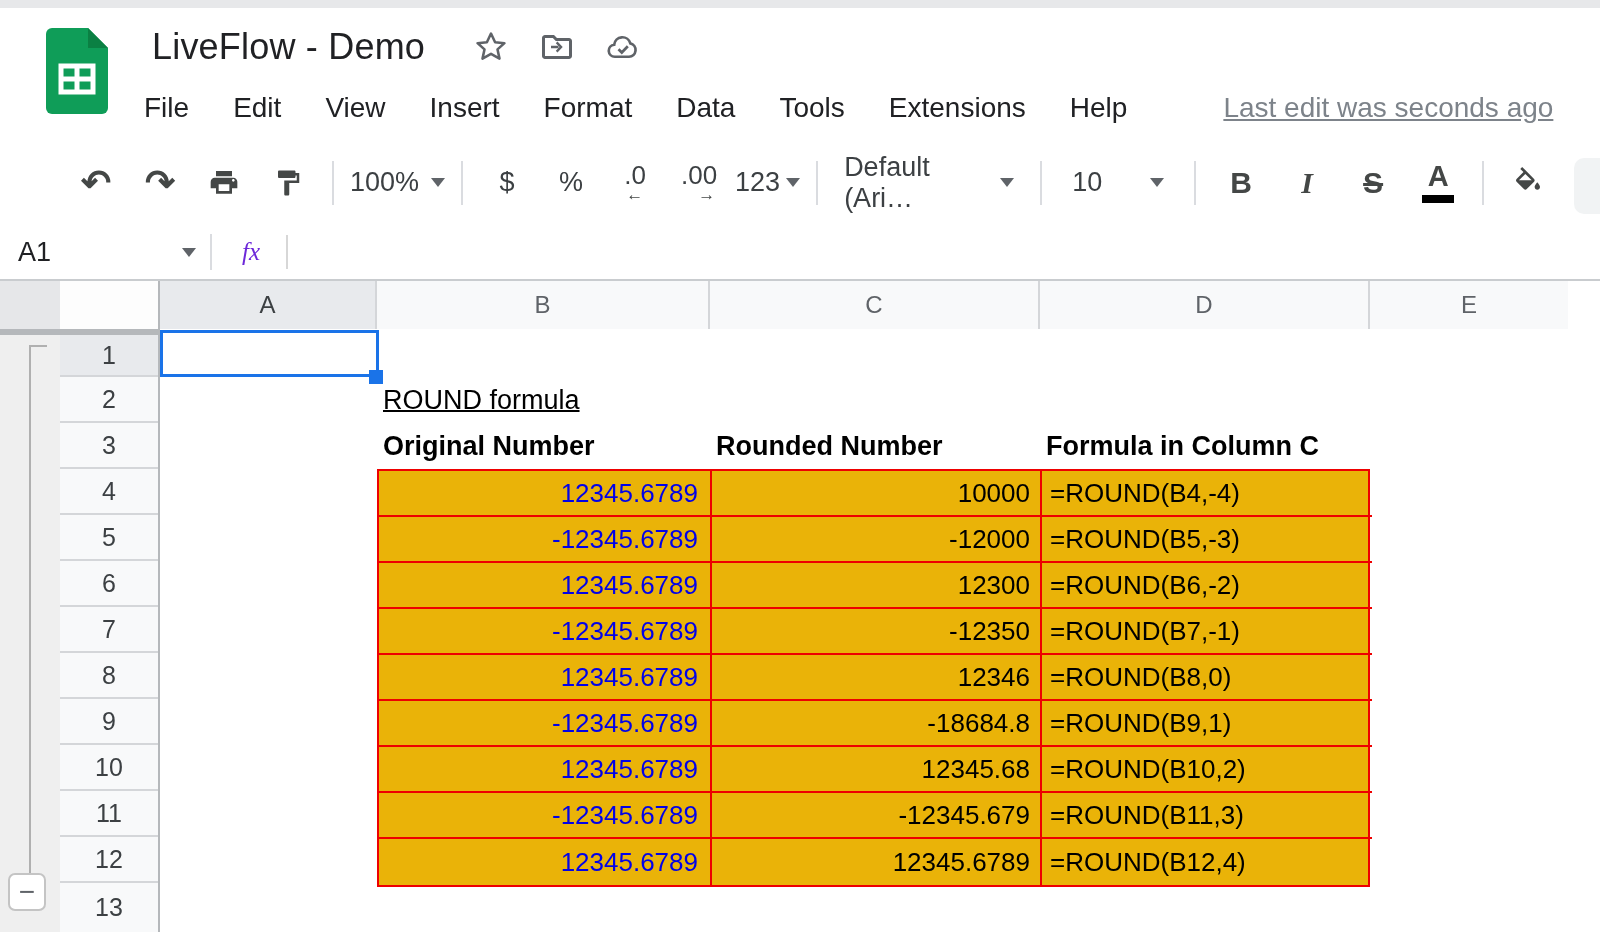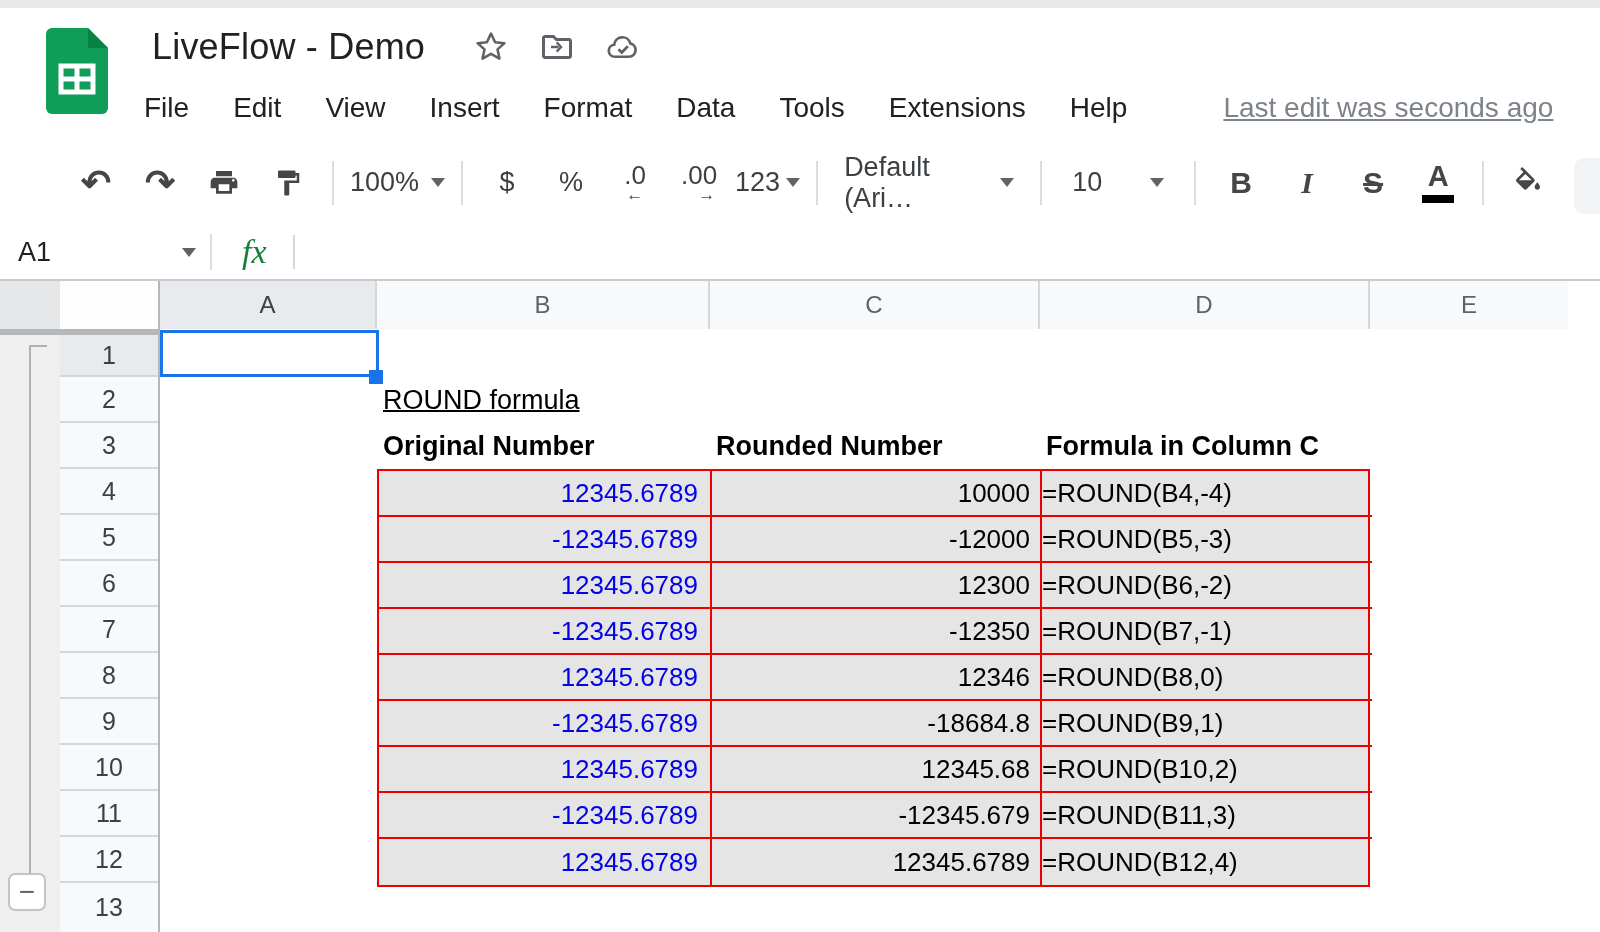--- a/index.html
+++ b/index.html
@@ -48,21 +48,21 @@
   .tb-sliver { position:absolute; right:0; top:18px; width:26px; height:56px; background:#f1f3f4;
                border-radius:10px 0 0 10px; }
 
   
   .formula-bar { position:absolute; left:0; top:225px; width:1600px; height:56px; background:#fff;
                  border-bottom:2px solid #c9cccf; display:flex; align-items:center; }
   .name-box { display:flex; align-items:center; justify-content:space-between; width:210px;
               padding:0 14px 0 18px; cursor:pointer; }
   .name-box .ref { font-size:27px; color:#202124; }
   .fb-sep { width:2px; height:36px; background:#dadce0; }
-  .fx { font-family:"Liberation Serif", serif; font-style:italic; font-size:34px; color:#15803d;
+  .fx { font-family:"Liberation Serif", serif; font-style:italic; font-size:25px; color:#6d28d9;
         margin:0 26px 0 30px; }
   .fx-cursor { width:2px; height:34px; background:#d7d7d7; }
 
   
   .sheet { position:absolute; left:0; top:281px; width:1600px; height:651px; background:#fff; }
 
   .corner-gutter { position:absolute; left:0; top:0; width:60px; height:48px; background:#e6e7e9; }
   .corner-head   { position:absolute; left:60px; top:0; width:100px; height:48px; background:#fdfdfd;
                    border-right:2px solid #b5b8bb; }
   .corner-band   { position:absolute; left:0; top:48px; width:160px; height:6px; background:#b5b8bb; }
@@ -95,28 +95,28 @@
 
   .cell-title { position:absolute; left:383px; top:96px; height:46px; display:flex; align-items:center;
                 font-size:27px; font-weight:normal; text-decoration:underline;
                 text-decoration-thickness:2px; color:#000; }
   .hdr3 { position:absolute; top:142px; height:46px; display:flex; align-items:center;
           font-size:27px; font-weight:bold; color:#000; }
   .hdr3.h-b { left:383px; } .hdr3.h-c { left:716px; } .hdr3.h-d { left:1046px; }
 
   .round-table { position:absolute; left:377px; top:188px; width:993px;
                  display:grid; grid-template-columns:333px 330px 330px;
-                 grid-auto-rows:46px; border:2px solid #ee0000; background:#e5e5e5; }
+                 grid-auto-rows:46px; border:2px solid #ee0000; background:#eab308; }
   .tcell { border-right:2px solid #ee0000; border-bottom:2px solid #ee0000;
            display:flex; align-items:center; font-size:26px; color:#000; cursor:cell; }
   .tcell.col3 { border-right:none; }
   .round-table .tcell:nth-last-child(-n+3) { border-bottom:none; }
   .tcell.orig { justify-content:flex-end; padding-right:12px; color:#0202e8; }
   .tcell.rnd  { justify-content:flex-end; padding-right:10px; }
-  .tcell.frm  { justify-content:flex-start; }
+  .tcell.frm  { justify-content:flex-start; padding-left:8px; }
 </style>
 </head>
 <body>
 
 <div class="top-strip"></div>
 
 <div class="header">
   <div class="logo">
     <svg width="62" height="86" viewBox="0 0 62 86">
       <path d="M6 0 h36 l20 20 v60 a6 6 0 0 1 -6 6 H6 a6 6 0 0 1 -6 -6 V6 a6 6 0 0 1 6 -6 z" fill="#0f9d58"></path>

